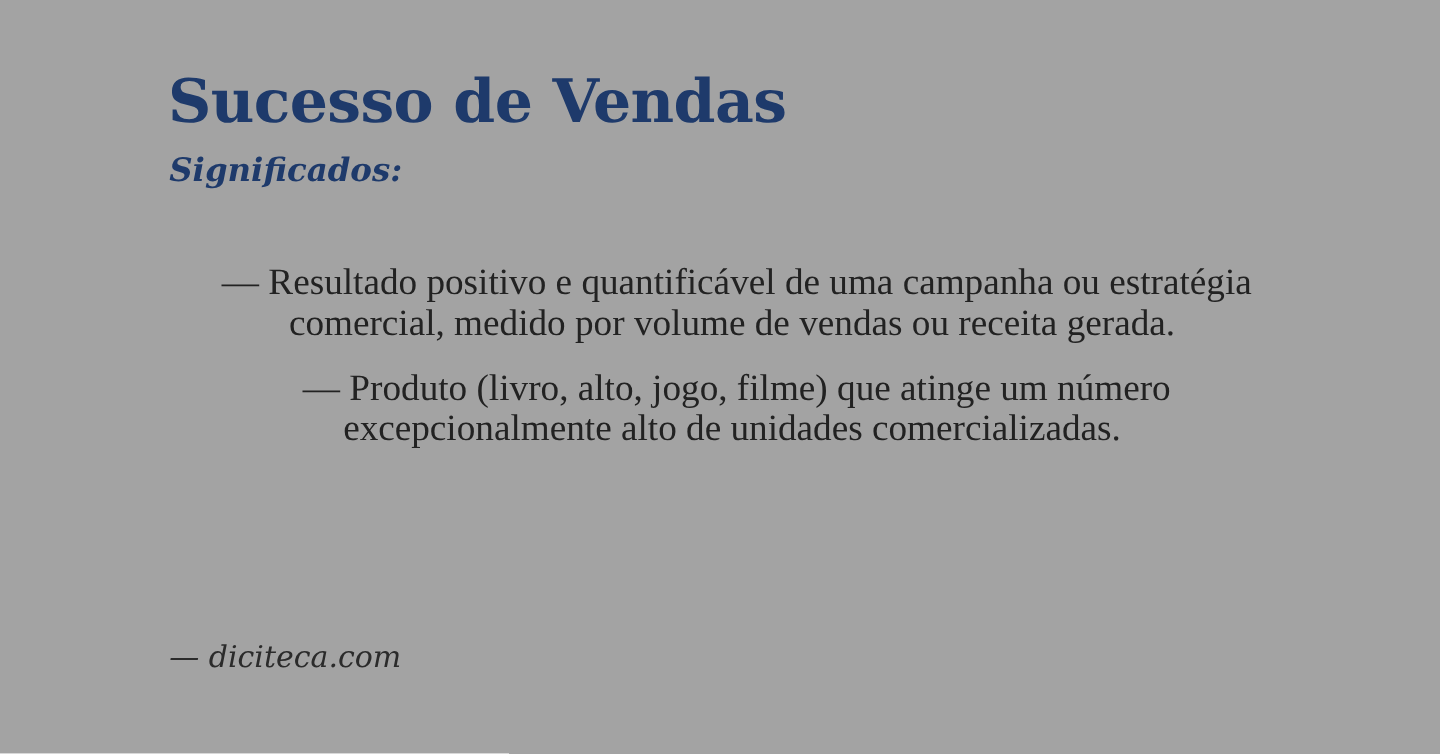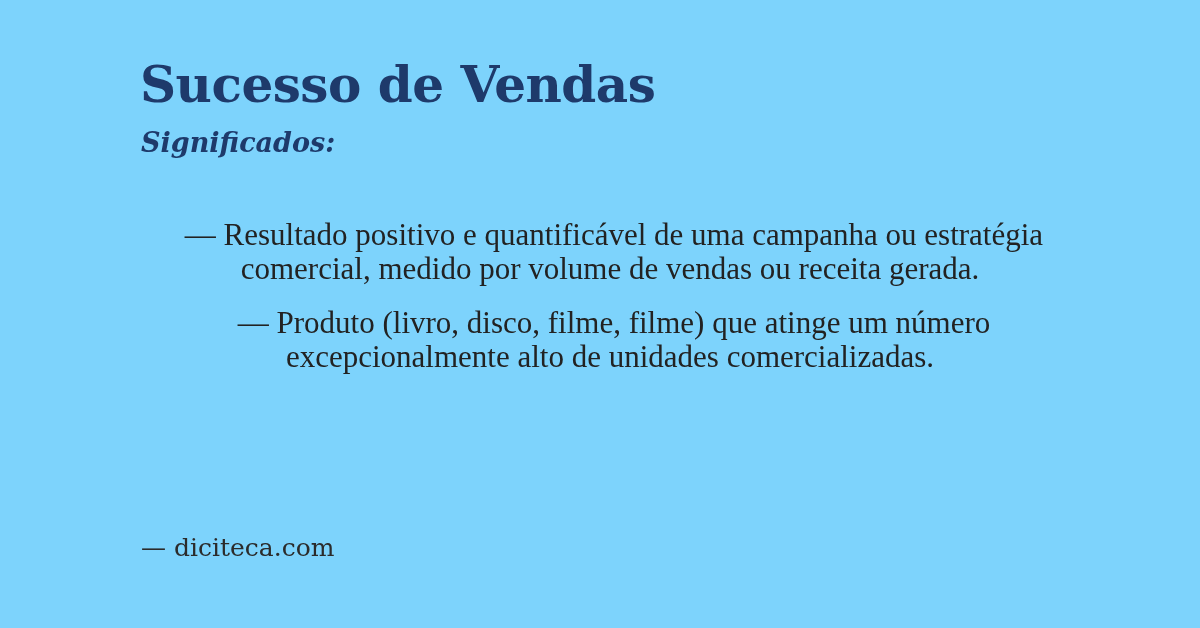--- a/index.html
+++ b/index.html
@@ -8,21 +8,21 @@
     width: 1200px;
     height: 628px;
     background: #ffffff;
     overflow: hidden;
   }
 
   .card {
     position: relative;
     width: 1200px;
     height: 628px;
-    background: #7dd3fc;
+    background: #a3a3a3;
     font-family: "Liberation Serif", serif;
   }
 
   .page-title {
     position: absolute;
     left: 140px;
     top: 56px;
     font-family: "DejaVu Serif", serif;
     font-weight: 700;
     font-size: 50px;
@@ -59,35 +59,36 @@
   .definition {
     margin-bottom: 20px;
     text-indent: 8px;
   }
 
   .site-footer {
     position: absolute;
     left: 141px;
     top: 533px;
     font-family: "DejaVu Serif", serif;
+    font-style: italic;
     font-weight: 500;
     font-size: 25px;
     color: #2b2b2b;
     white-space: nowrap;
   }
 </style>
 </head>
 <body>
 
 <div class="card">
 
   <h1 class="page-title">Sucesso de Vendas</h1>
 
   <div class="subtitle">Significados:</div>
 
   <div class="definitions">
     <p class="definition">— Resultado positivo e quantificável de uma campanha ou estratégia comercial, medido por volume de vendas ou receita gerada.</p>
-    <p class="definition">— Produto (livro, disco, filme, filme) que atinge um número excepcionalmente alto de unidades comercializadas.</p>
+    <p class="definition">— Produto (livro, alto, jogo, filme) que atinge um número excepcionalmente alto de unidades comercializadas.</p>
   </div>
 
   <div class="site-footer">— diciteca.com</div>
 
 </div>
 
 </body></html>

